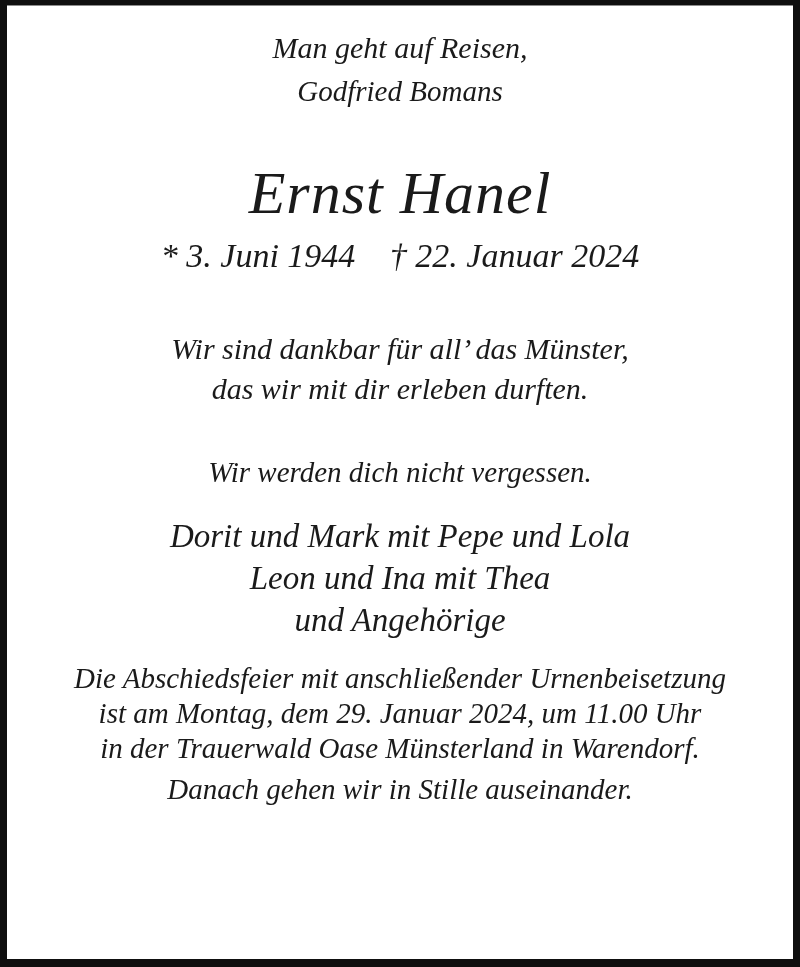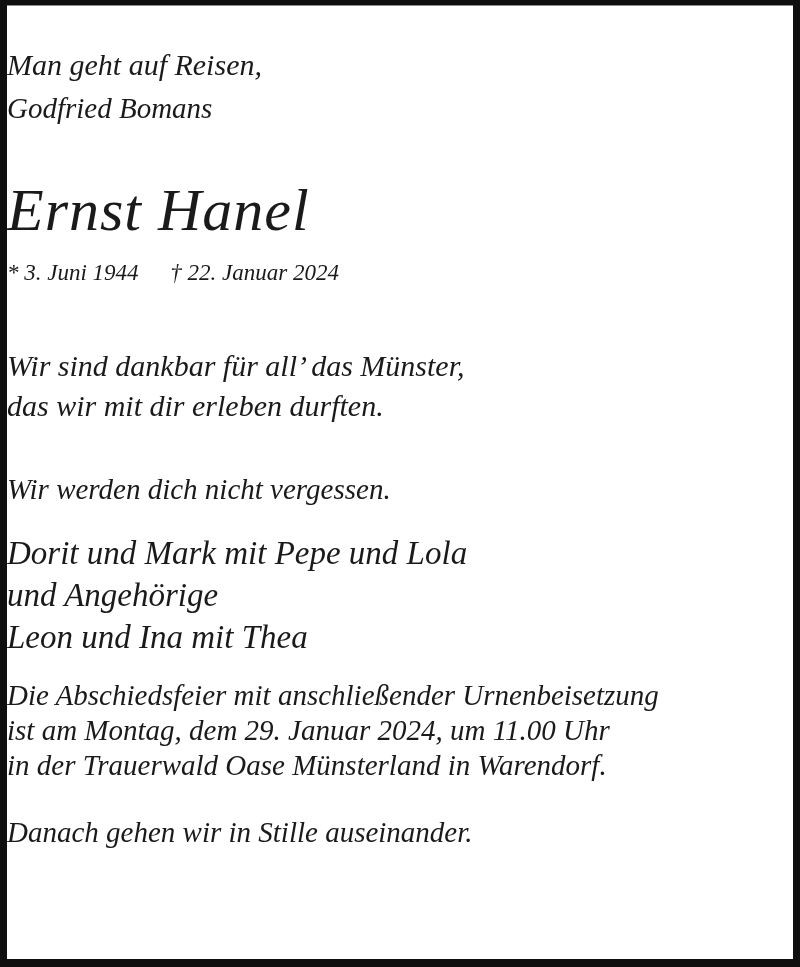--- a/index.html
+++ b/index.html
@@ -20,40 +20,40 @@
     font-family: "Liberation Serif", "DejaVu Serif", serif;
     font-style: italic;
     color: #1a1a1a;
     overflow: hidden;
   }
   .sheet {
     width: 100%;
     height: 100%;
     box-sizing: border-box;
     border-top: 1px solid #8c8c8c;
-    padding-top: 40px;
-    text-align: left;
+    padding-top: 23px;
+    text-align: center;
   }
   .quote {
     font-size: 30px;
     line-height: 38px;
   }
   .attribution {
     font-size: 29px;
     line-height: 28px;
     margin-top: 10px;
   }
   .name {
     font-size: 60px;
     line-height: 66px;
     margin-top: 55px;
     letter-spacing: 1px;
   }
   .dates {
-    font-size: 23px;
+    font-size: 34px;
     line-height: 34px;
     margin-top: 13px;
   }
   .dates .death {
     margin-left: 26px;
   }
   .gratitude {
     font-size: 30px;
     line-height: 40px;
     margin-top: 56px;
@@ -74,21 +74,21 @@
     margin-top: 56px;
   }
   .ceremony {
     font-size: 29px;
     line-height: 35px;
     margin-top: 20px;
   }
   .closing {
     font-size: 29px;
     line-height: 34px;
-    margin-top: 32px;
+    margin-top: 6px;
   }
 </style>
 </head>
 <body>
 
 <div class="page">
   <div class="sheet">
 
     <div class="quote">
       <div>Man geht auf Reisen,</div>
@@ -105,22 +105,22 @@
 
     <div class="gratitude">
       <div>Wir sind dankbar für all’ das Münster,</div>
       <div>das wir mit dir erleben durften.</div>
     </div>
 
     <div class="remembrance">Wir werden dich nicht vergessen.</div>
 
     <div class="mourners">
       <div>Dorit und Mark mit Pepe und Lola</div>
+      <div>Leon und Ina mit Thea</div>
       <div>und Angehörige</div>
-      <div>Leon und Ina mit Thea</div>
     </div>
 
 
     <div class="ceremony">
       <div>Die Abschiedsfeier mit anschließender Urnenbeisetzung</div>
       <div>ist am Montag, dem 29. Januar 2024, um 11.00 Uhr</div>
       <div>in der Trauerwald Oase Münsterland in Warendorf.</div>
     </div>
 
     <div class="closing">Danach gehen wir in Stille auseinander.</div>

